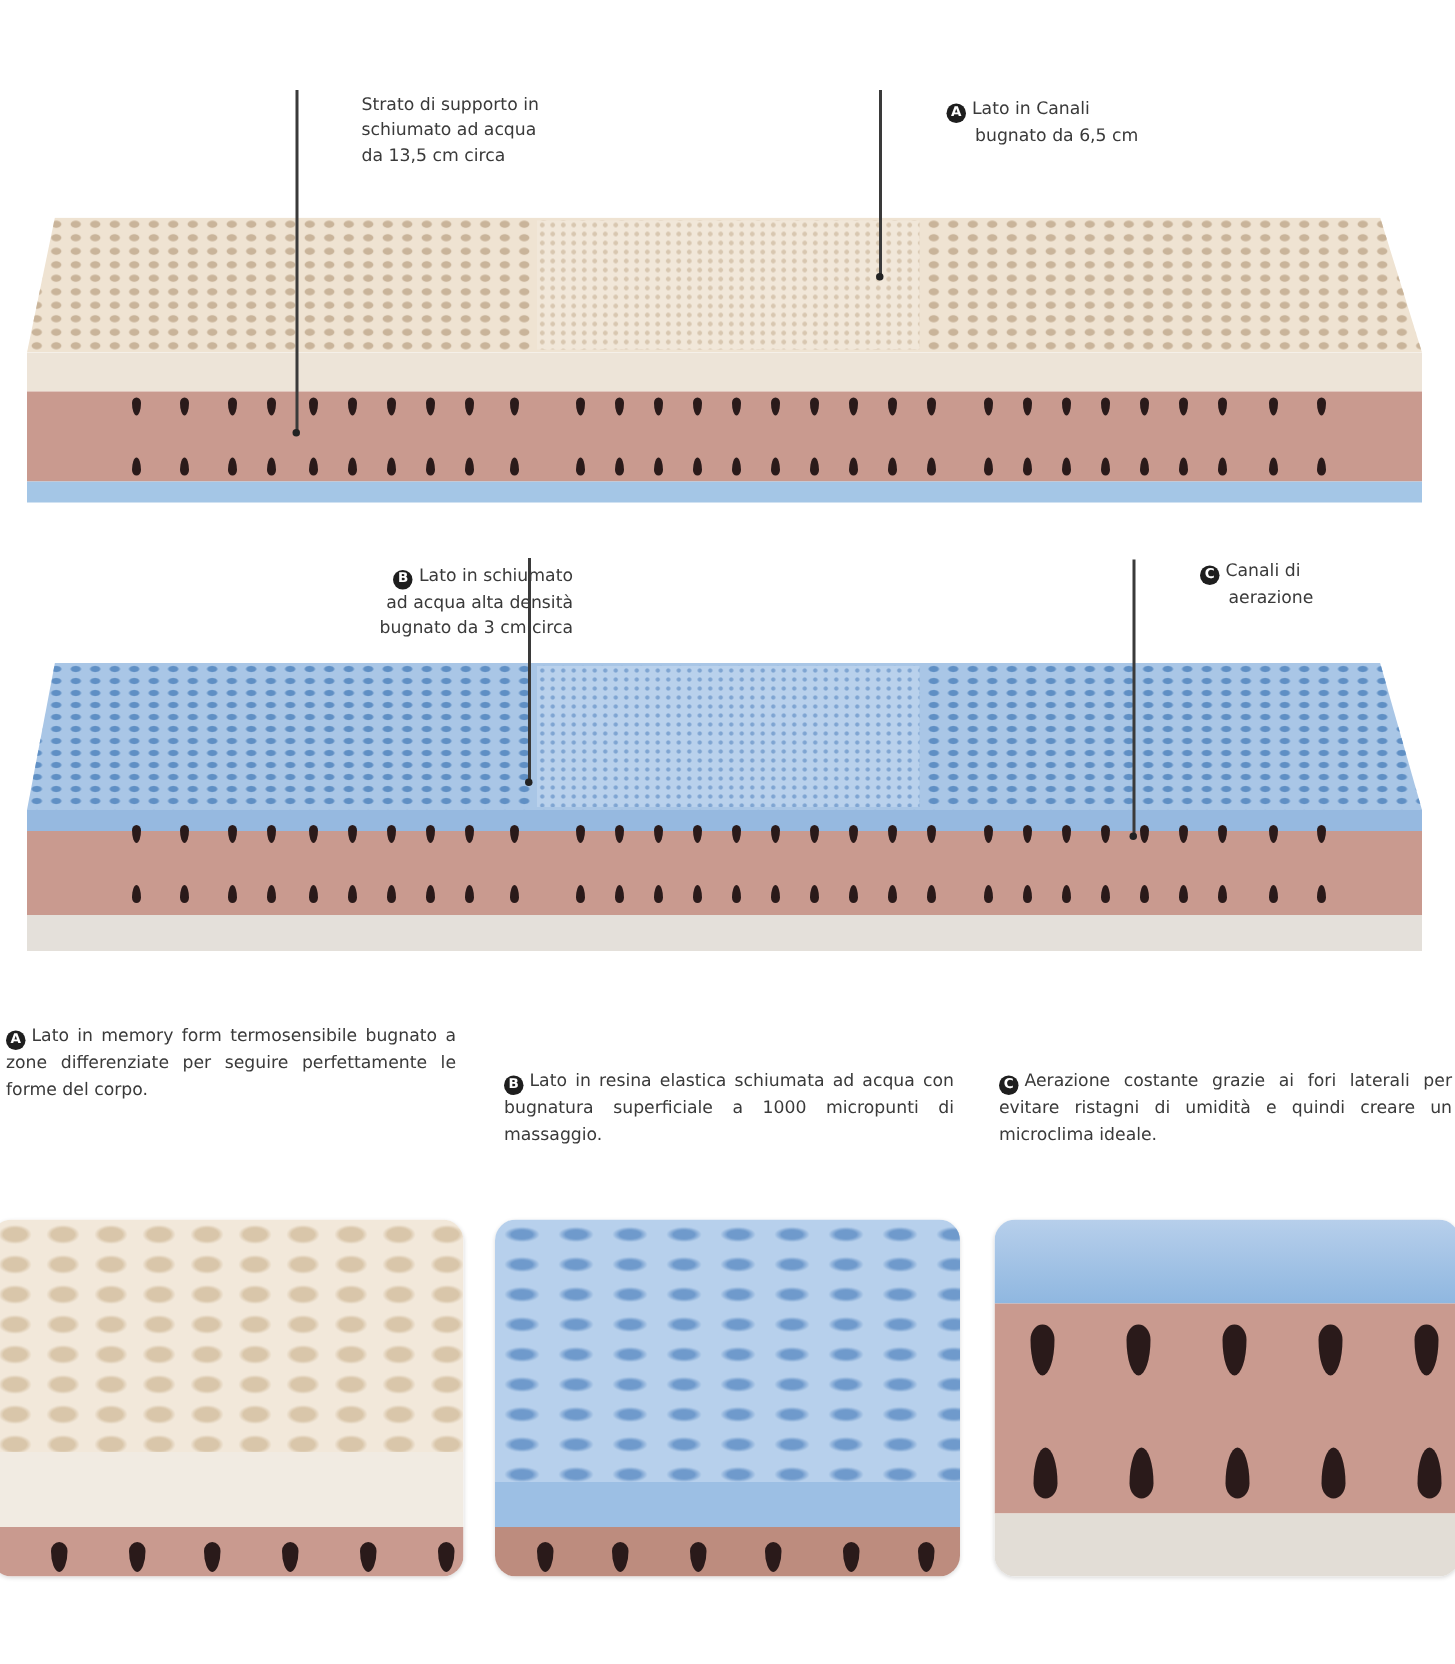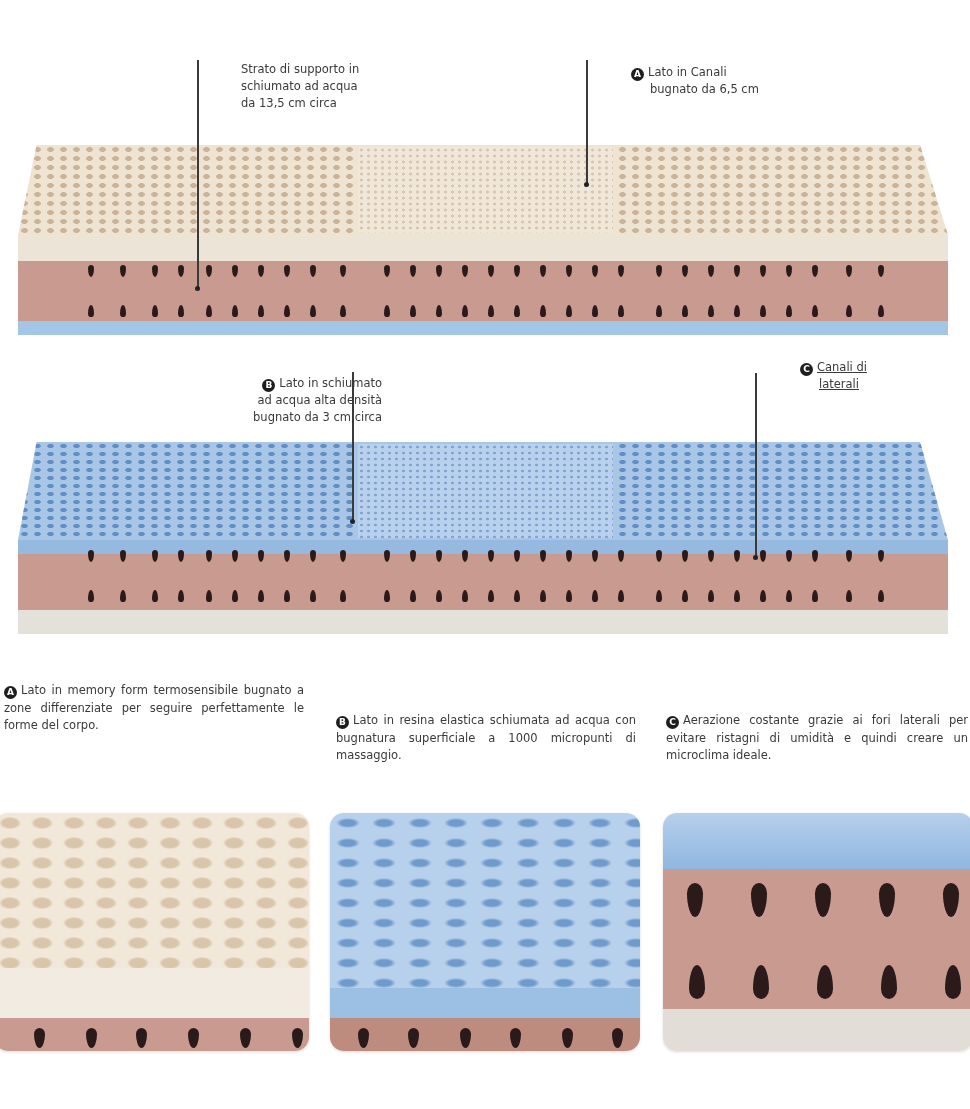--- a/index.html
+++ b/index.html
@@ -193,23 +193,23 @@
 <div class="leader" style="left:352px;top:372px;height:150px;"></div>
 <div class="dot" style="left:350px;top:519px;"></div>
 <div class="abs label" style="left:160px;top:375px;width:186px;text-align:right;">
   <div><span class="badge">B</span><span>Lato in schiumato</span></div>
   <div>ad acqua alta densità</div>
   <div>bugnato da 3 cm circa</div>
 </div>
 
 <div class="leader" style="left:755px;top:373px;height:185px;"></div>
 <div class="dot" style="left:753px;top:555px;"></div>
-<div class="abs label" style="left:764px;top:359px;text-decoration:underline;">
+<div class="abs label" style="left:764px;top:372px;">
   <div><span class="badge">C</span><span>Canali di</span></div>
-  <div style="padding-left:19px;">laterali</div>
+  <div style="padding-left:19px;">aerazione</div>
 </div>
 
 <div class="abs desc" style="left:4px;top:682px;width:300px;">
   <span class="badge">A</span><span>Lato in memory form termosensibile bugnato a zone differenziate per seguire perfettamente le forme del corpo.</span>
 </div>
 <div class="abs desc" style="left:336px;top:712px;width:300px;">
   <span class="badge">B</span><span>Lato in resina elastica schiumata ad acqua con bugnatura superficiale a 1000 micropunti di massaggio.</span>
 </div>
 <div class="abs desc" style="left:666px;top:712px;width:302px;">
   <span class="badge">C</span><span>Aerazione costante grazie ai fori laterali per evitare ristagni di umidità e quindi creare un microclima ideale.</span>

